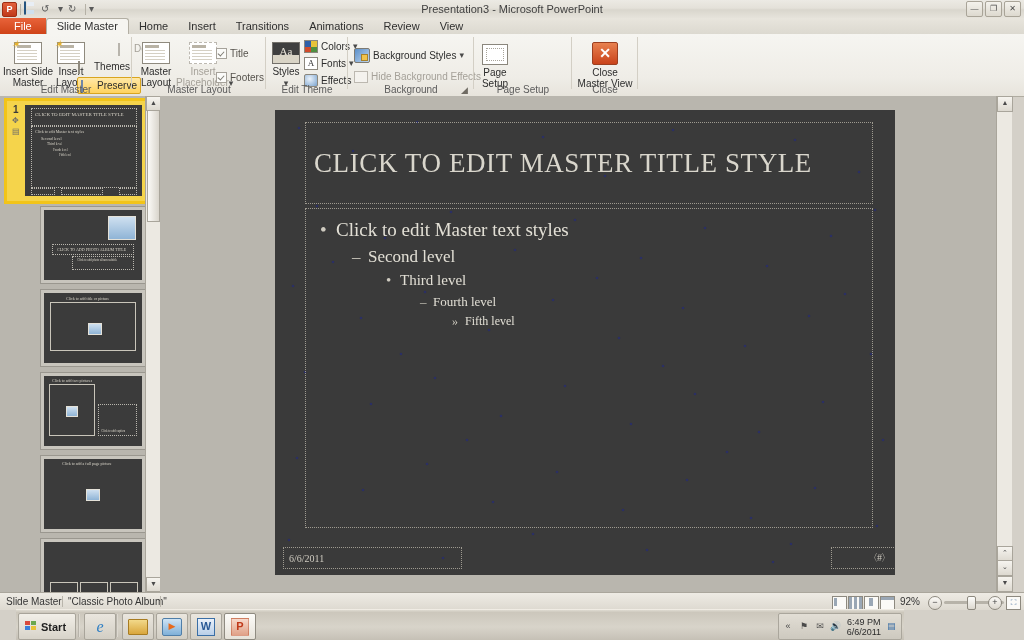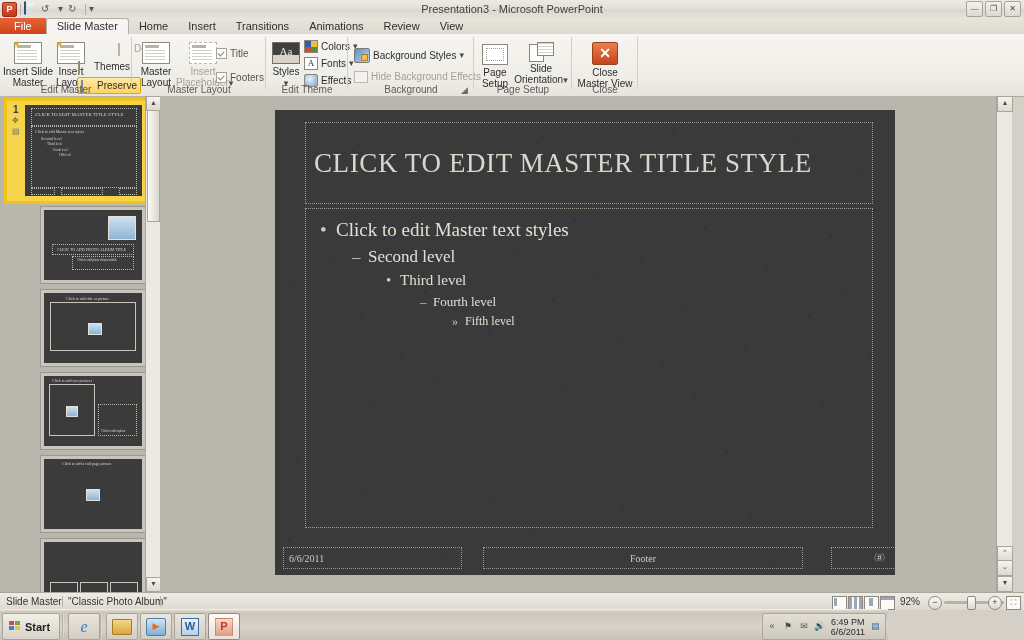--- a/index.html
+++ b/index.html
@@ -306,21 +306,21 @@
     border:1px solid #8d897f;background:linear-gradient(to bottom,#fbfaf7,#ddd9d0);
     font-size:9px;line-height:10px;text-align:center;color:#444;
   }
   .fitbtn{
     position:absolute;top:3px;width:13px;height:12px;border:1px solid #8d897f;
     background:#fbfaf7;color:#5b7fa8;font-size:8px;line-height:11px;text-align:center;
   }
 
   
   .taskbar{
-    position:absolute;left:0;top:609px;width:888px;height:31px;
+    position:absolute;left:16px;top:609px;width:888px;height:31px;
     background:linear-gradient(to bottom,#dedad1 0%,#ccc7bc 8%,#d8d4ca 55%,#c4bfb4 100%);
     border-top:1px solid #f0ece4;
   }
   .startbtn{
     position:absolute;left:2px;top:3px;height:25px;padding:0 9px 0 6px;
     display:flex;align-items:center;gap:4px;
     background:linear-gradient(to bottom,#f2efe8,#d7d3c9);
     border:1px solid #a8a49a;border-radius:2px;
     font-size:11px;font-weight:bold;color:#1f1f1f;
   }
@@ -475,25 +475,20 @@
       <div class="glabel">Background</div>
       <div class="dlg-launch">◢</div>
       <div class="gsep" style="right:0;"></div>
     </div>
 
     <div class="rgroup" style="left:474px;width:98px;">
       <div class="bigbtn" style="left:2px;top:8px;width:38px;">
         <span class="bi icon-page"></span>
         <span>Page</span><br>
         <span>Setup</span>
-      </div>
-      <div class="bigbtn" style="left:38px;top:6px;width:58px;">
-        <span class="bi icon-orient"></span>
-        <span>Slide</span><br>
-        <span>Orientation</span><span class="cdrop">▾</span>
       </div>
       <div class="glabel">Page Setup</div>
       <div class="gsep" style="right:0;"></div>
     </div>
 
     <div class="rgroup" style="left:572px;width:66px;">
       <div class="bigbtn" style="left:3px;top:6px;width:60px;">
         <span class="bi icon-close">✕</span>
         <span>Close</span><br>
         <span>Master View</span>
@@ -677,23 +672,20 @@
         </div>
         <div class="lvl l5">
           <span class="bul">»</span>
           <span>Fifth level</span>
         </div>
       </div>
 
       <div class="ph ph-foot ph-date">
         <span>6/6/2011</span>
       </div>
-      <div class="ph ph-foot ph-footer">
-        <span>Footer</span>
-      </div>
       <div class="ph ph-foot ph-num">
         <span class="numglyph">〈#〉</span>
       </div>
     </div>
 
     <div class="stage-scroll">
       <div class="st-arrow" style="top:0;">▲</div>
       <div class="st-arrow" style="bottom:30px;">⌃</div>
       <div class="st-arrow" style="bottom:16px;">⌄</div>
       <div class="st-arrow" style="bottom:0;">▼</div>

